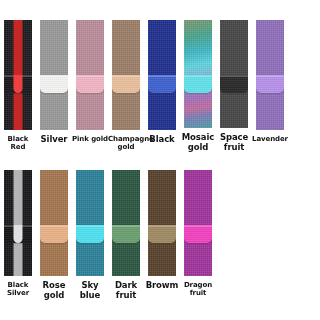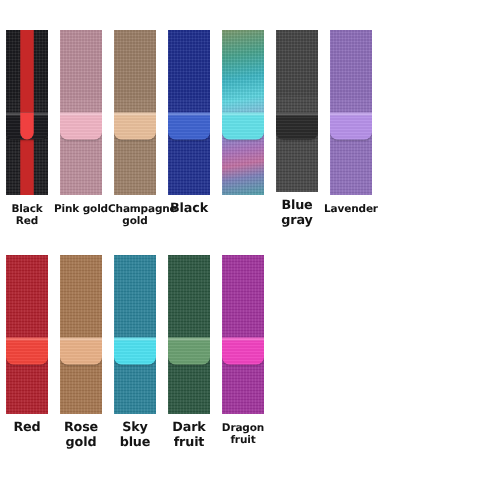--- a/index.html
+++ b/index.html
@@ -132,20 +132,31 @@
           <div class="clasp" style="background: rgb(27, 27, 31);">
             <div class="clasp-lip"></div>
             <div class="clasp-tex"></div>
             <div class="band-stripe" style="background: rgb(240, 64, 64); border-bottom-left-radius: 5px; border-bottom-right-radius: 5px;"></div>
           </div>
         </div>
         <div class="label tiny">Black Red</div>
       </div>
       <div class="swatch">
         <div class="band-wrap">
+          <div class="band-body" style="background: rgb(154, 154, 154);"></div>
+          <div class="band-tex"></div>
+          <div class="clasp" style="background: rgb(242, 242, 240);">
+            <div class="clasp-lip"></div>
+            <div class="clasp-tex"></div>
+          </div>
+        </div>
+        <div class="label">Silver</div>
+      </div>
+      <div class="swatch">
+        <div class="band-wrap">
           <div class="band-body" style="background: rgb(187, 142, 155);"></div>
           <div class="band-tex"></div>
           <div class="clasp" style="background: rgb(239, 180, 196);">
             <div class="clasp-lip"></div>
             <div class="clasp-tex"></div>
           </div>
         </div>
         <div class="label tiny">Pink gold</div>
       </div>
       <div class="swatch">
@@ -172,55 +183,58 @@
       </div>
       <div class="swatch">
         <div class="band-wrap">
           <div class="band-body" style="background: linear-gradient(170deg, rgb(125, 154, 110) 0%, rgb(74, 165, 143) 16%, rgb(63, 184, 198) 30%, rgb(95, 215, 226) 42%, rgb(127, 188, 216) 52%, rgb(143, 127, 198) 64%, rgb(168, 111, 184) 72%, rgb(192, 110, 160) 80%, rgb(122, 127, 184) 88%, rgb(79, 159, 168) 100%);"></div>
           <div class="band-tex"></div>
           <div class="clasp" style="background: rgb(99, 224, 232);">
             <div class="clasp-lip"></div>
             <div class="clasp-tex"></div>
           </div>
         </div>
+        <div class="label">Mosaic gold</div>
       </div>
       <div class="swatch">
         <div class="band-wrap">
           <div class="band-body" style="background: rgb(70, 70, 70);"></div>
           <div class="band-tex"></div>
           <div class="clasp" style="background: rgb(42, 42, 42);">
             <div class="clasp-lip"></div>
             <div class="clasp-tex"></div>
           </div>
         </div>
-        <div class="label">Blue gray</div>
+        <div class="label">Space fruit</div>
       </div>
       <div class="swatch">
         <div class="band-wrap">
           <div class="band-body" style="background: rgb(143, 111, 187);"></div>
           <div class="band-tex"></div>
           <div class="clasp" style="background: rgb(182, 145, 232);">
             <div class="clasp-lip"></div>
             <div class="clasp-tex"></div>
           </div>
         </div>
         <div class="label tiny">Lavender</div>
       </div>
     </div>
     <div class="row row-2">
       <div class="swatch">
         <div class="band-wrap">
-          <div class="band-body" style="background: rgb(176, 31, 44);"></div>
-          <div class="band-tex"></div>
-          <div class="clasp" style="background: rgb(242, 69, 60);">
-            <div class="clasp-lip"></div>
-            <div class="clasp-tex"></div>
-          </div>
-        </div>
-        <div class="label">Red</div>
+          <div class="band-body" style="background: rgb(23, 23, 26);"></div>
+          <div class="band-tex"></div>
+          <div class="band-stripe" style="background: rgb(180, 180, 180);"></div>
+          <div class="clasp" style="background: rgb(23, 23, 26);">
+            <div class="clasp-lip"></div>
+            <div class="clasp-tex"></div>
+            <div class="band-stripe" style="background: rgb(224, 224, 224); border-bottom-left-radius: 5px; border-bottom-right-radius: 5px;"></div>
+          </div>
+        </div>
+        <div class="label tiny">Black Silver</div>
       </div>
       <div class="swatch">
         <div class="band-wrap">
           <div class="band-body" style="background: rgb(165, 118, 79);"></div>
           <div class="band-tex"></div>
           <div class="clasp" style="background: rgb(232, 177, 136);">
             <div class="clasp-lip"></div>
             <div class="clasp-tex"></div>
           </div>
         </div>
@@ -240,20 +254,31 @@
       <div class="swatch">
         <div class="band-wrap">
           <div class="band-body" style="background: rgb(43, 86, 64);"></div>
           <div class="band-tex"></div>
           <div class="clasp" style="background: rgb(107, 159, 113);">
             <div class="clasp-lip"></div>
             <div class="clasp-tex"></div>
           </div>
         </div>
         <div class="label">Dark fruit</div>
+      </div>
+      <div class="swatch">
+        <div class="band-wrap">
+          <div class="band-body" style="background: rgb(87, 65, 44);"></div>
+          <div class="band-tex"></div>
+          <div class="clasp" style="background: rgb(160, 138, 100);">
+            <div class="clasp-lip"></div>
+            <div class="clasp-tex"></div>
+          </div>
+        </div>
+        <div class="label">Browm</div>
       </div>
       <div class="swatch">
         <div class="band-wrap">
           <div class="band-body" style="background: rgb(160, 51, 156);"></div>
           <div class="band-tex"></div>
           <div class="clasp" style="background: rgb(240, 67, 192);">
             <div class="clasp-lip"></div>
             <div class="clasp-tex"></div>
           </div>
         </div>

